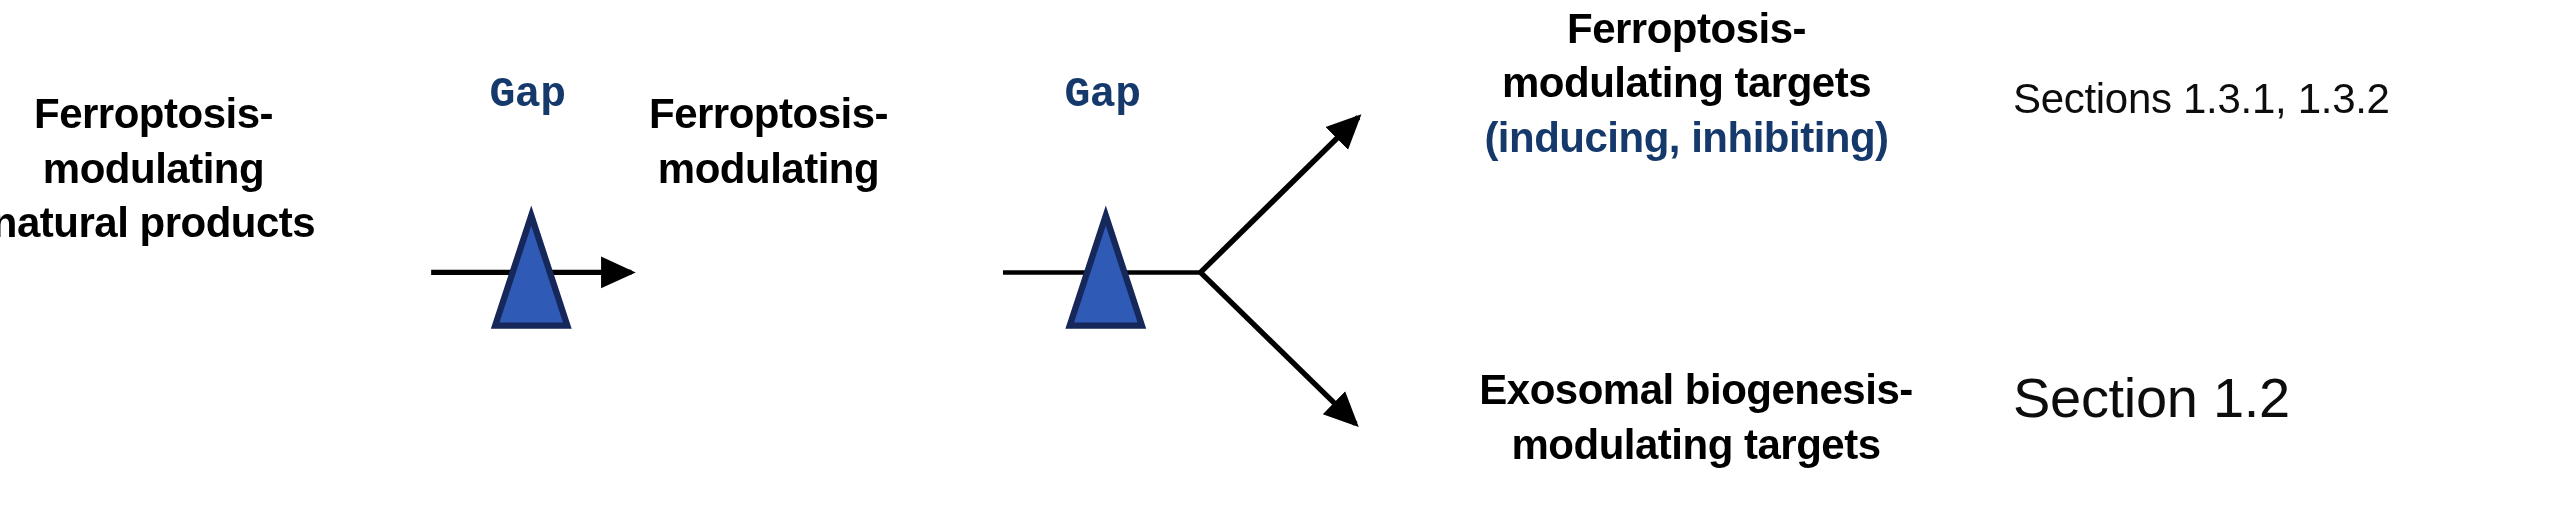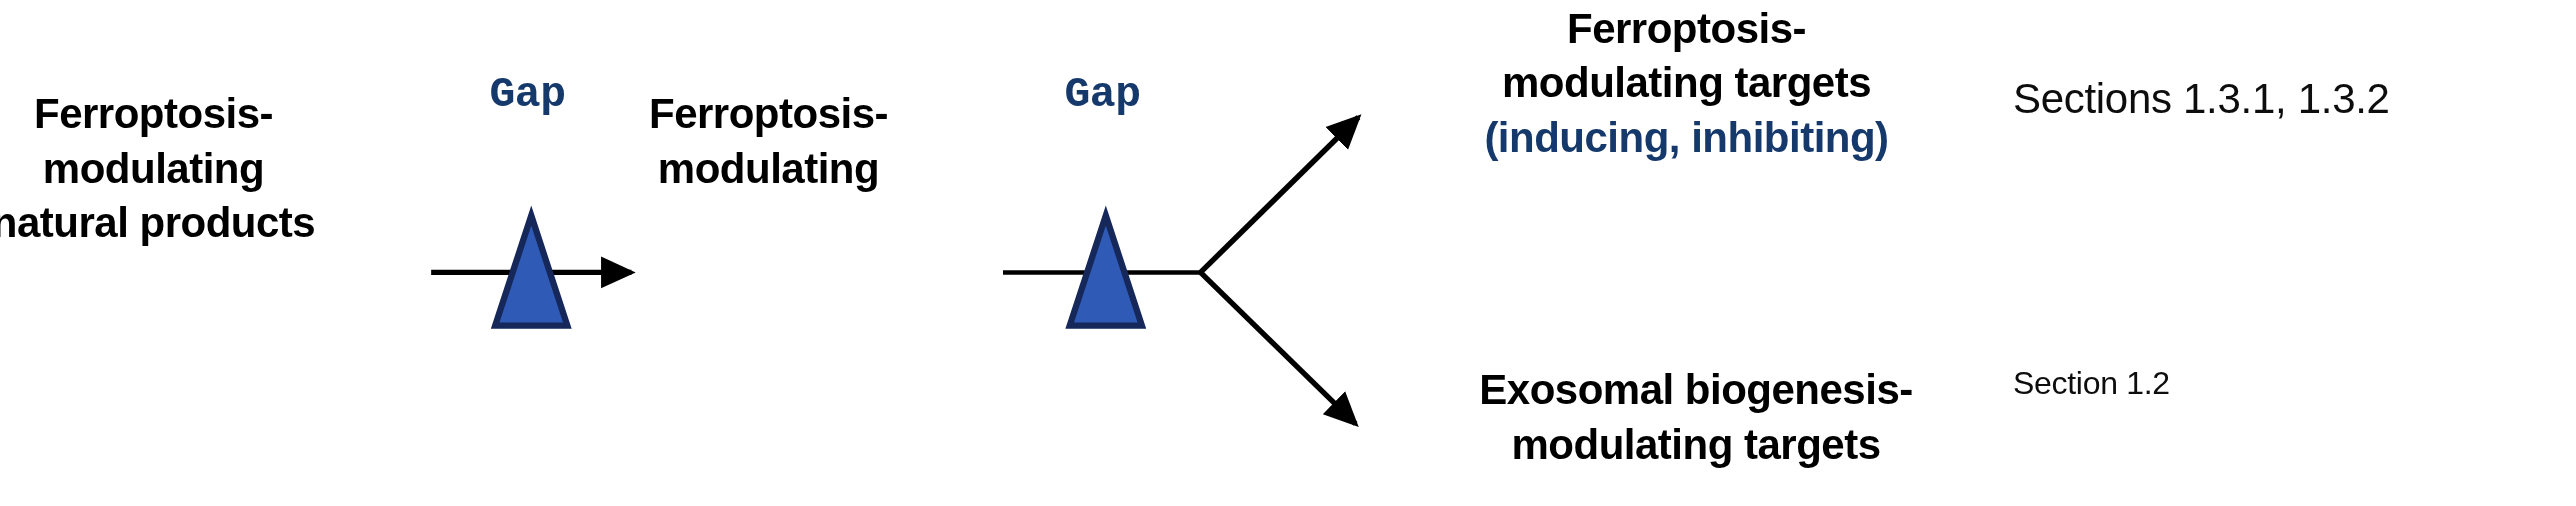--- a/index.html
+++ b/index.html
@@ -56,21 +56,21 @@
   
   #node-natural-products { left: -36px; top: 87px; width: 379px; font-size: 42px; }
   #node-mirnas           { left: 606px; top: 87px; width: 325px; font-size: 42px; }
   #node-ferro-targets    { left: 1344px; top: 1.8px;  width: 685px; font-size: 42px; }
   #node-exosomal-targets { left: 1344px; top: 343px; width: 704px; font-size: 42px; margin-top: 20px; }
 
   #gap-label-1 { left: 451px; top: 70px; width: 153px; font-size: 43px; }
   #gap-label-2 { left: 1026px; top: 70px; width: 153px; font-size: 43px; }
 
   #sections-top    { left: 2013px; top: 75px;  font-size: 42px; }
-  #sections-bottom { left: 2013px; top: 365px; font-size: 32px; }
+  #sections-bottom { left: 2013px; top: 365px; font-size: 56px; }
 </style>
 </head>
 <body>
 
 <div id="canvas">
 
   <svg id="svg-layer" viewBox="0 0 2856 561">
     <defs>
       <marker id="arrowhead" markerWidth="7" markerHeight="7" refX="5.6" refY="3.2" orient="auto" markerUnits="strokeWidth">
         <path d="M0,0.25 L6.4,3.2 L0,6.15 Z" fill="#000000"></path>

